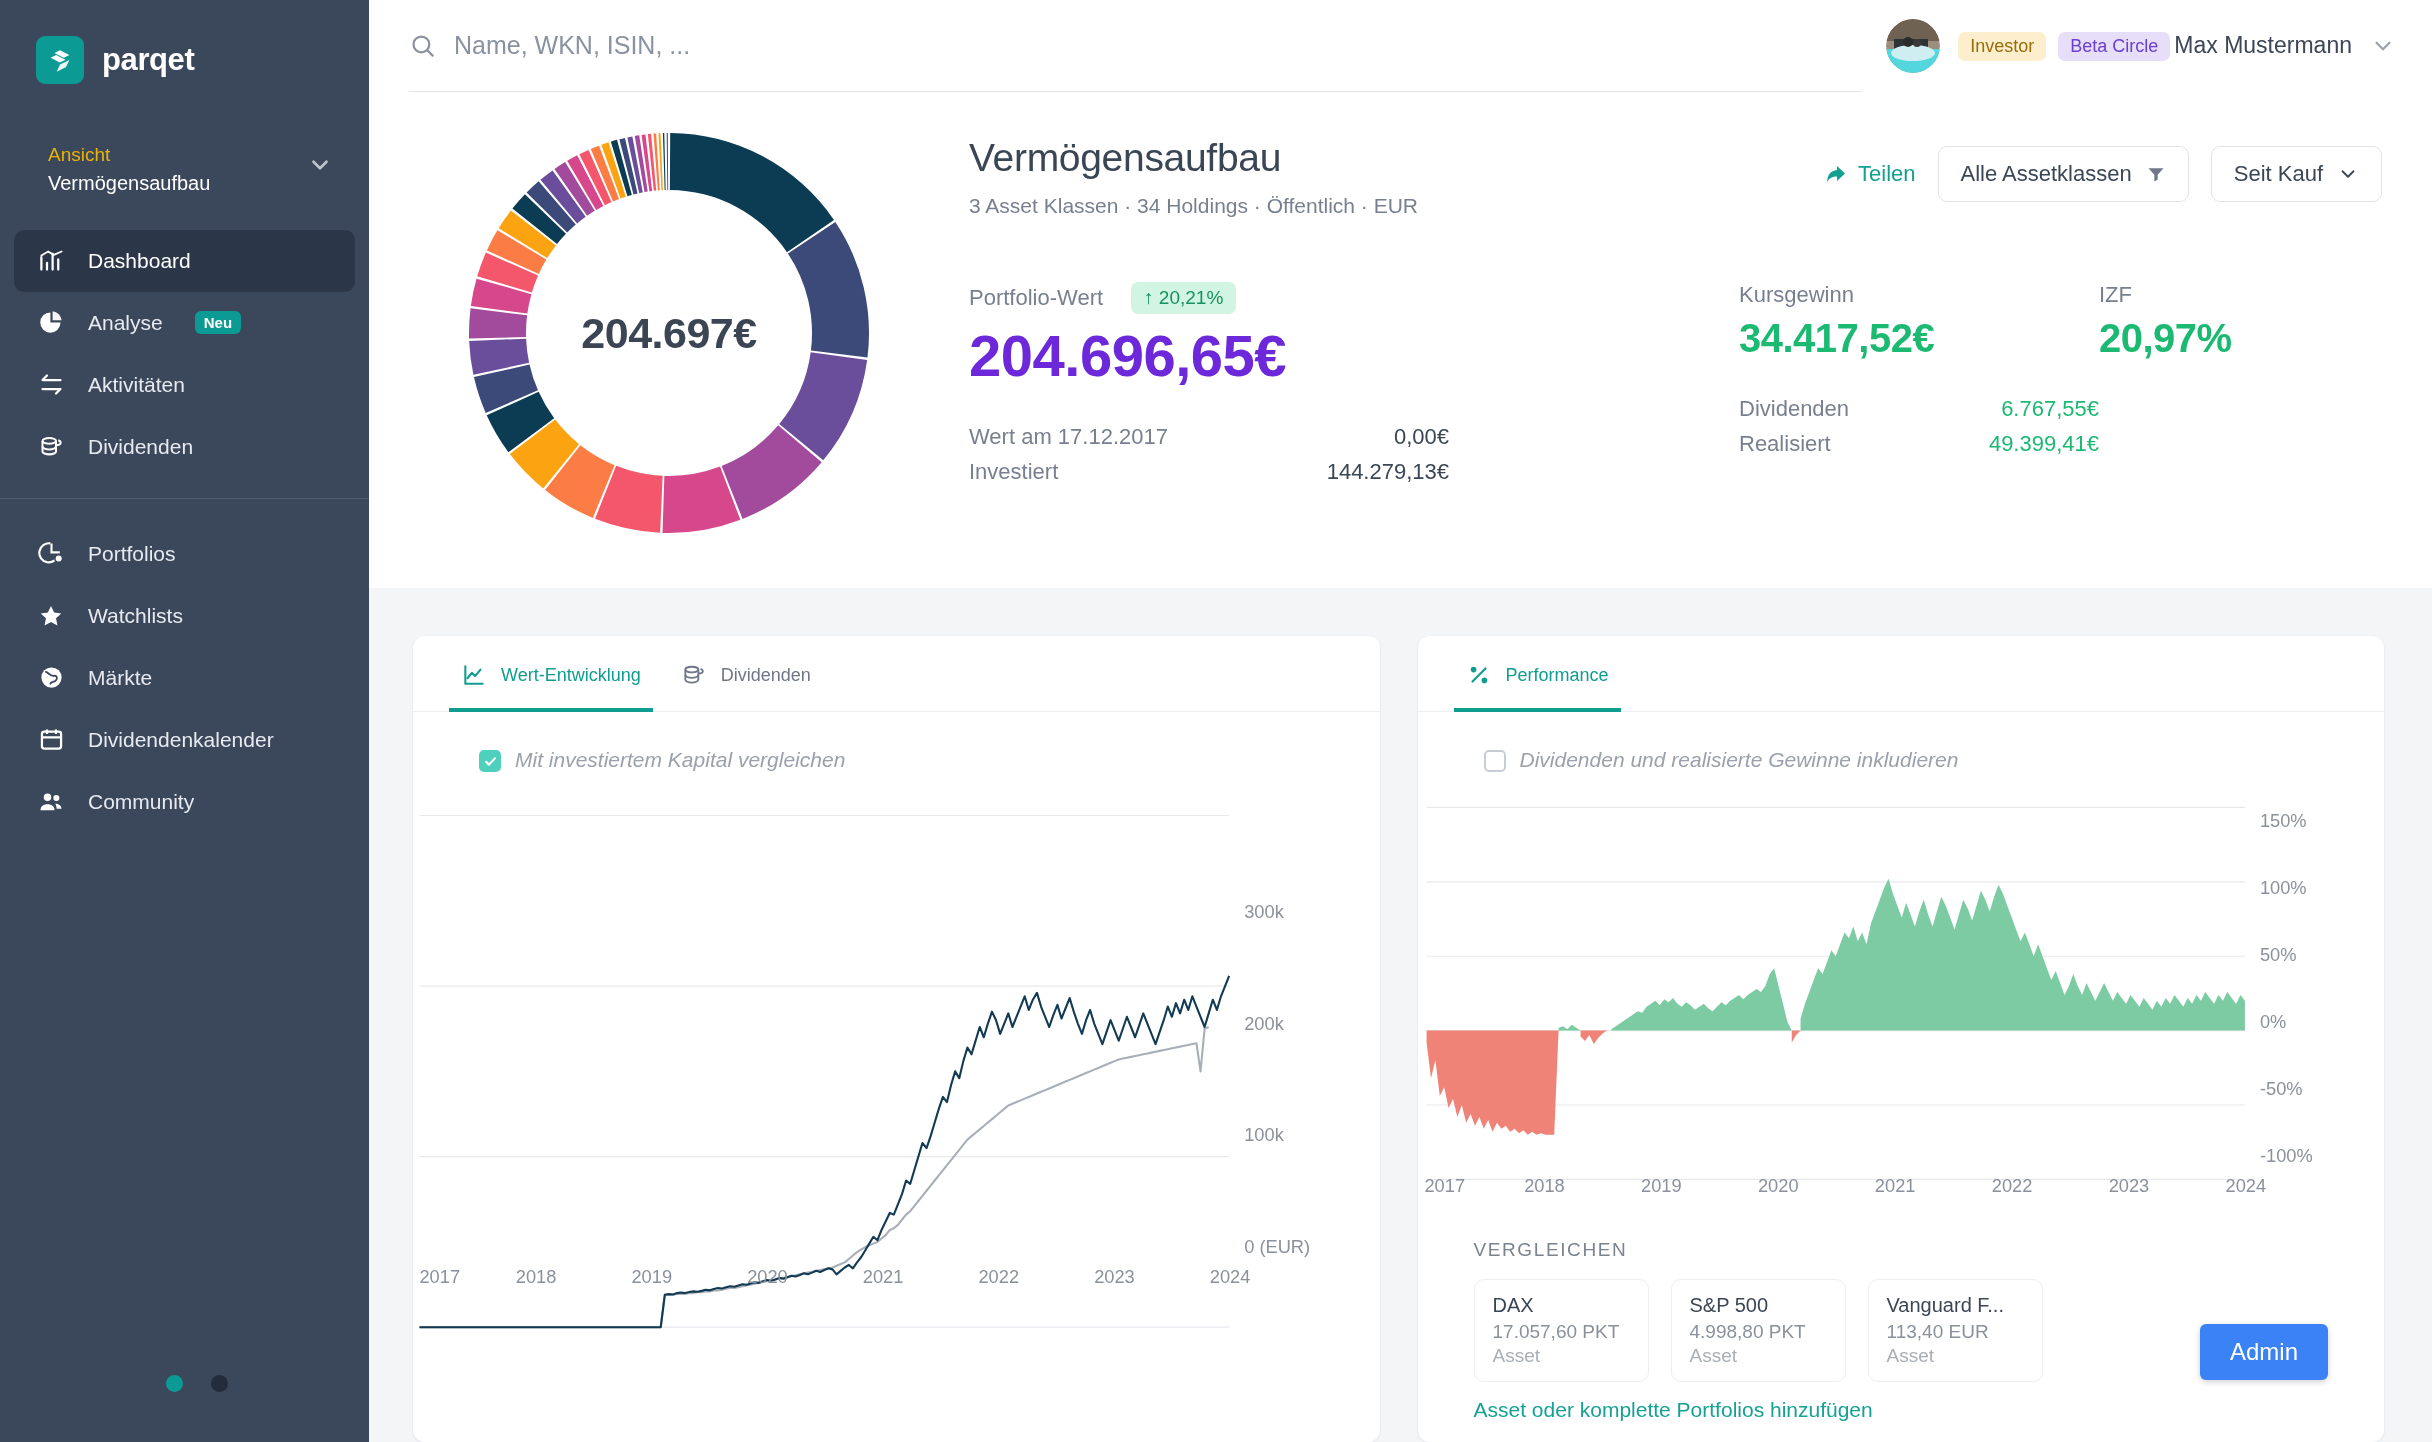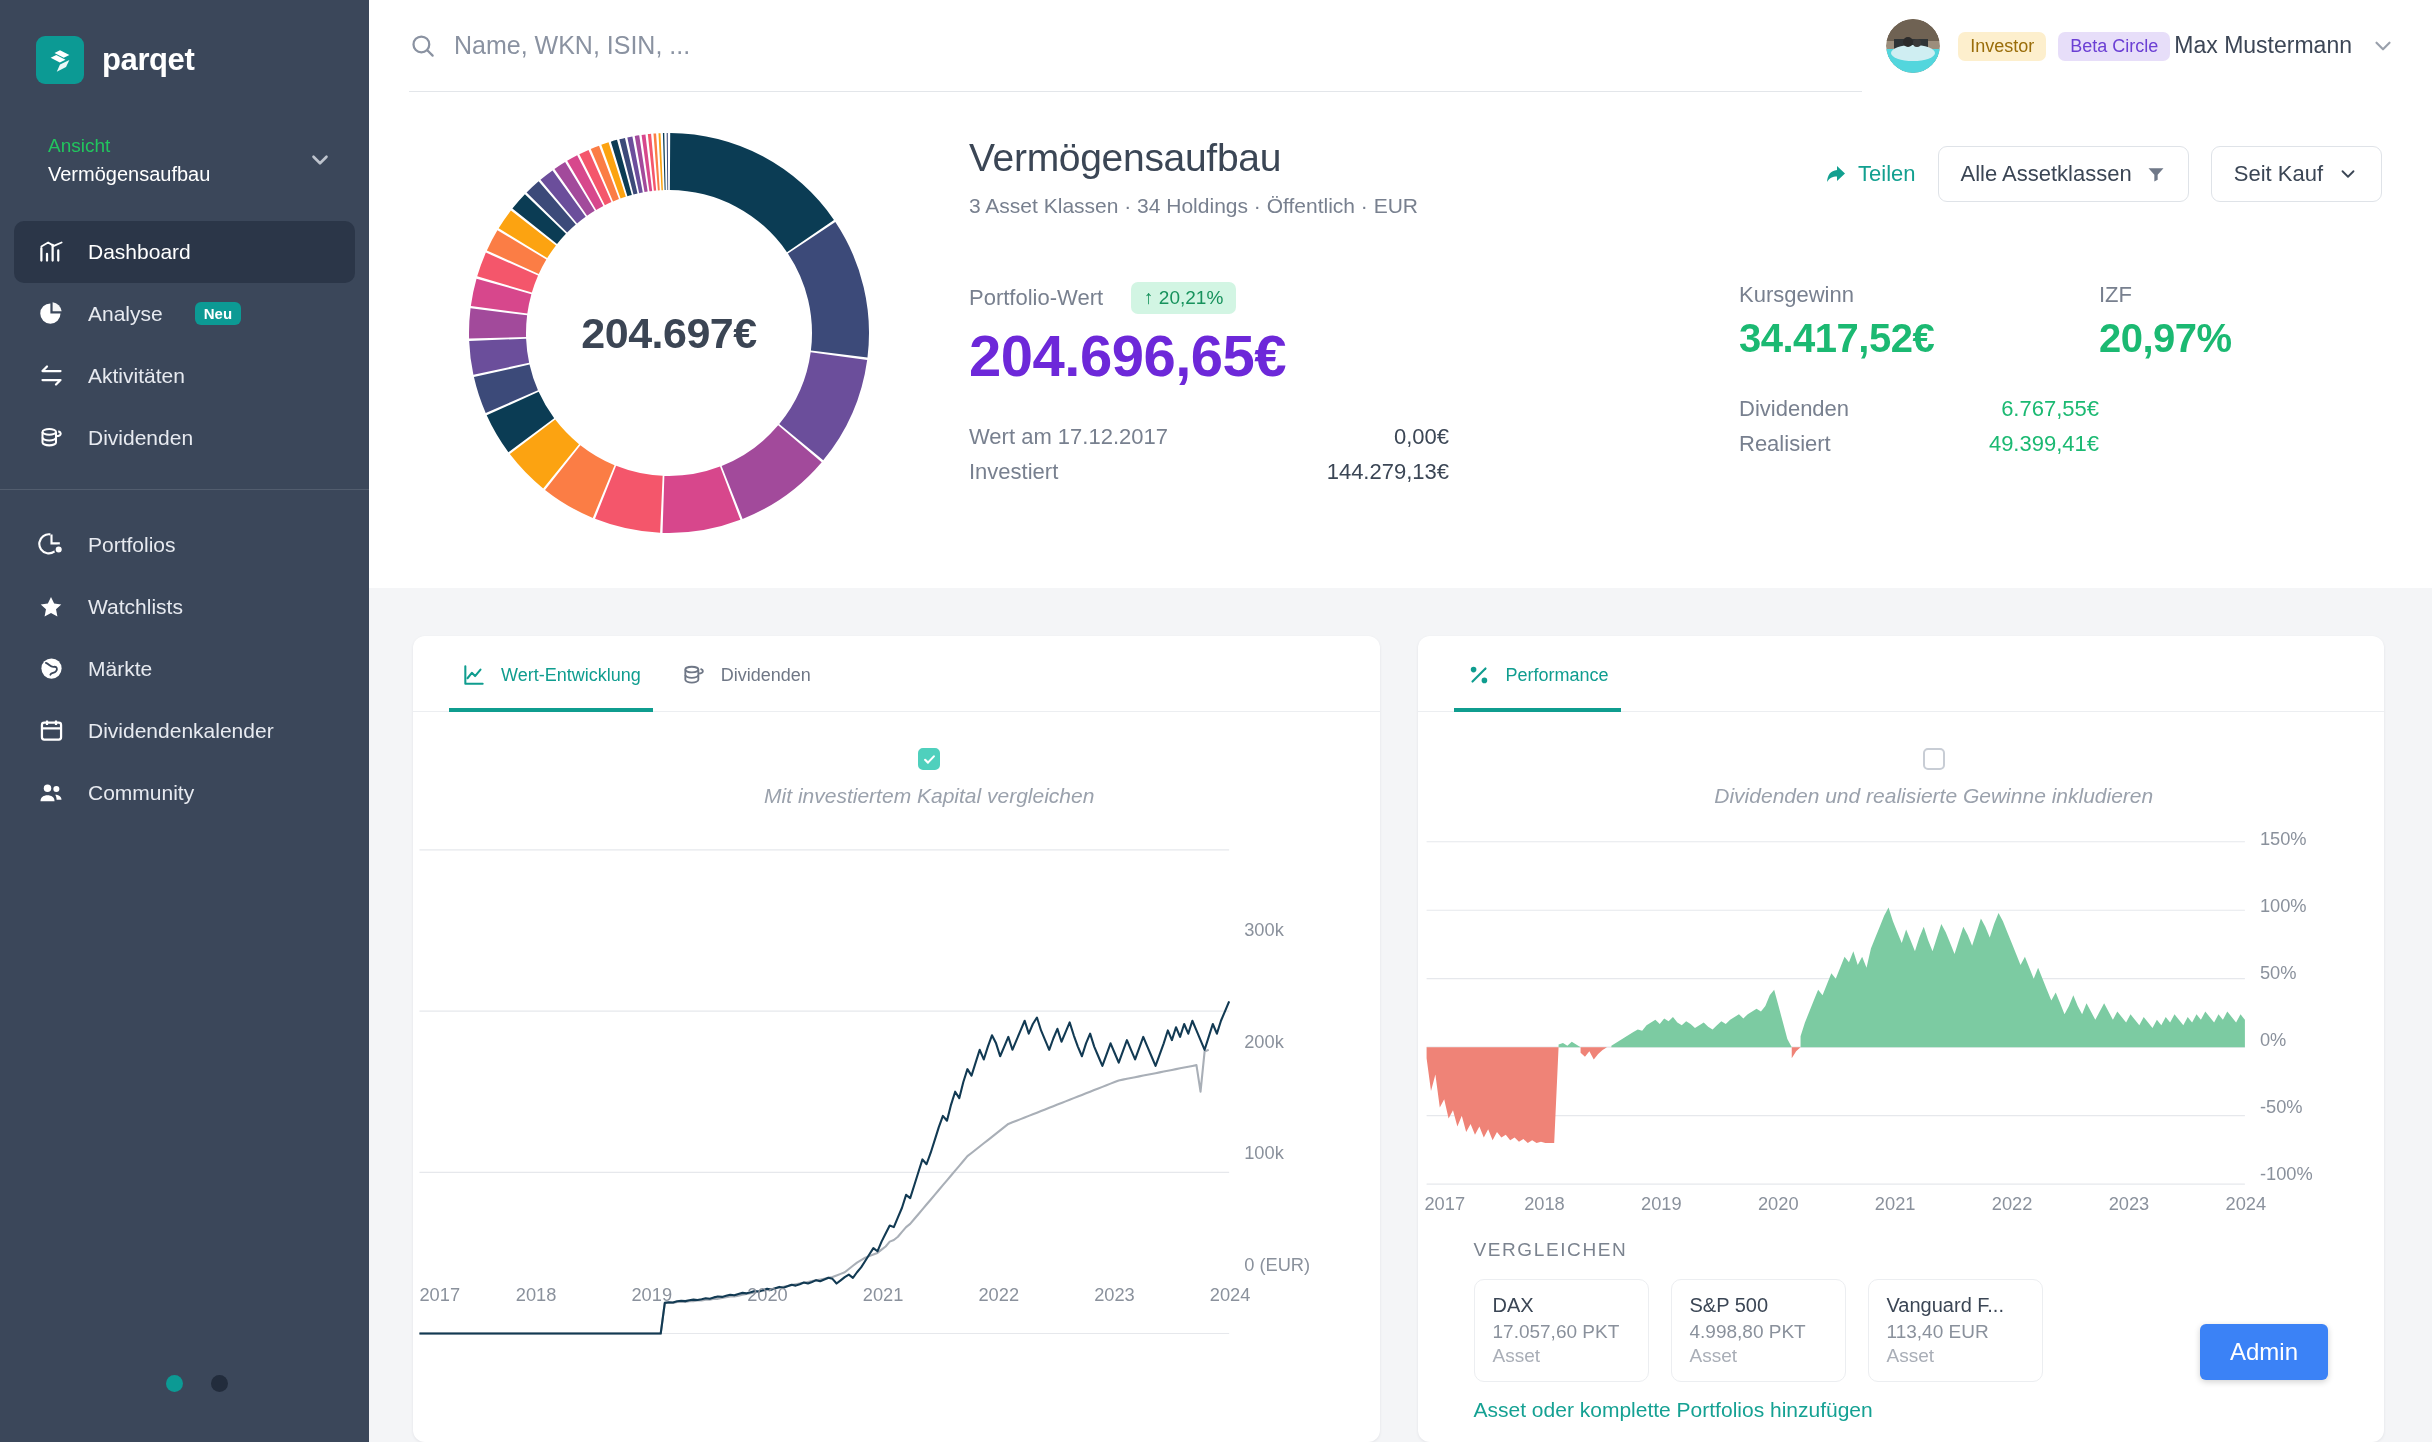--- a/index.html
+++ b/index.html
@@ -23,21 +23,21 @@
     width: 48px; height: 48px; border-radius: 9px; background: #0c9a94;
     display: flex; align-items: center; justify-content: center;
   }
   .brand-name { font-size: 31px; font-weight: bold; letter-spacing: -0.4px; color:#fff; }
 
   .view-switch {
     margin: 44px 28px 0 28px; padding: 4px 8px 4px 20px;
     display: flex; align-items: center; justify-content: space-between;
     cursor: pointer;
   }
-  .view-label { font-size: 19px; color: #22c55e; line-height: 1.45; }
+  .view-label { font-size: 19px; color: #eab308; line-height: 1.45; margin-top: 9px; }
   .view-value { font-size: 20px; color: #ffffff; line-height: 1.45; }
   .chev { opacity: .85; }
 
   .nav { margin-top: 28px; }
   .nav-group { padding: 0 14px; }
   .nav-sep { height: 1px; background: rgba(255,255,255,.12); margin: 20px 0 24px 0; }
   .nav-item {
     display: flex; align-items: center; gap: 22px;
     height: 62px; padding: 0 22px; border-radius: 10px;
     color: #e7eaf0; font-size: 21px; cursor: pointer;
@@ -108,21 +108,21 @@
   .sub-line .v.green { color: #1bb972; font-weight: 500; }
   .stat-col.c2 .sub-line .k { width: 200px; }
   .stat-col.c2 .sub-line .v { width: 210px; }
 
   
   .charts { flex: 1 1 auto; display: flex; gap: 38px; padding: 48px 48px 0 44px; background:#f4f5f7; }
   .card { background:#fff; border-radius: 12px; box-shadow: 0 1px 3px rgba(20,30,50,.08); flex: 1 1 0; display:flex; flex-direction:column; position:relative; }
   .card-tabs { display: flex; gap: 16px; border-bottom: 1px solid #eceef1; padding: 0 36px; }
   .tab { display:flex; align-items:center; gap: 14px; font-size: 18px; color:#6e7embed; padding: 26px 12px 20px 12px; color:#6f7786; cursor:pointer; border-bottom: 4px solid transparent; margin-bottom:-1px; }
   .tab.active { color: #0f9d8f; border-bottom-color: #0f9d8f; }
-  .chk-row { display:flex; align-items:center; gap:14px; padding: 36px 0 0 66px; flex-direction: column; }
+  .chk-row { display:flex; align-items:flex-end; gap:14px; padding: 36px 0 0 66px; }
   .chk { width: 22px; height: 22px; border-radius: 5px; border: 2px solid #c8cdd5; flex:0 0 22px; }
   .chk.on { background: #4fd0bd; border-color:#4fd0bd; display:flex; align-items:center; justify-content:center; }
   .chk-lab { font-size: 21px; font-style: italic; color: #9aa1ac; }
   .plot { flex: 1 1 auto; position: relative; padding: 14px 0 0 0; }
   .compare { padding: 0 56px 20px 56px; }
   .compare-h { font-size: 19px; letter-spacing: 1.6px; color: #7b838f; }
   .cmp-row { display:flex; gap: 22px; margin-top: 18px; }
   .cmp {
     border:1px solid #eceef1; border-radius: 10px; padding: 14px 18px; width: 175px;
     background:#fff; cursor:pointer;

